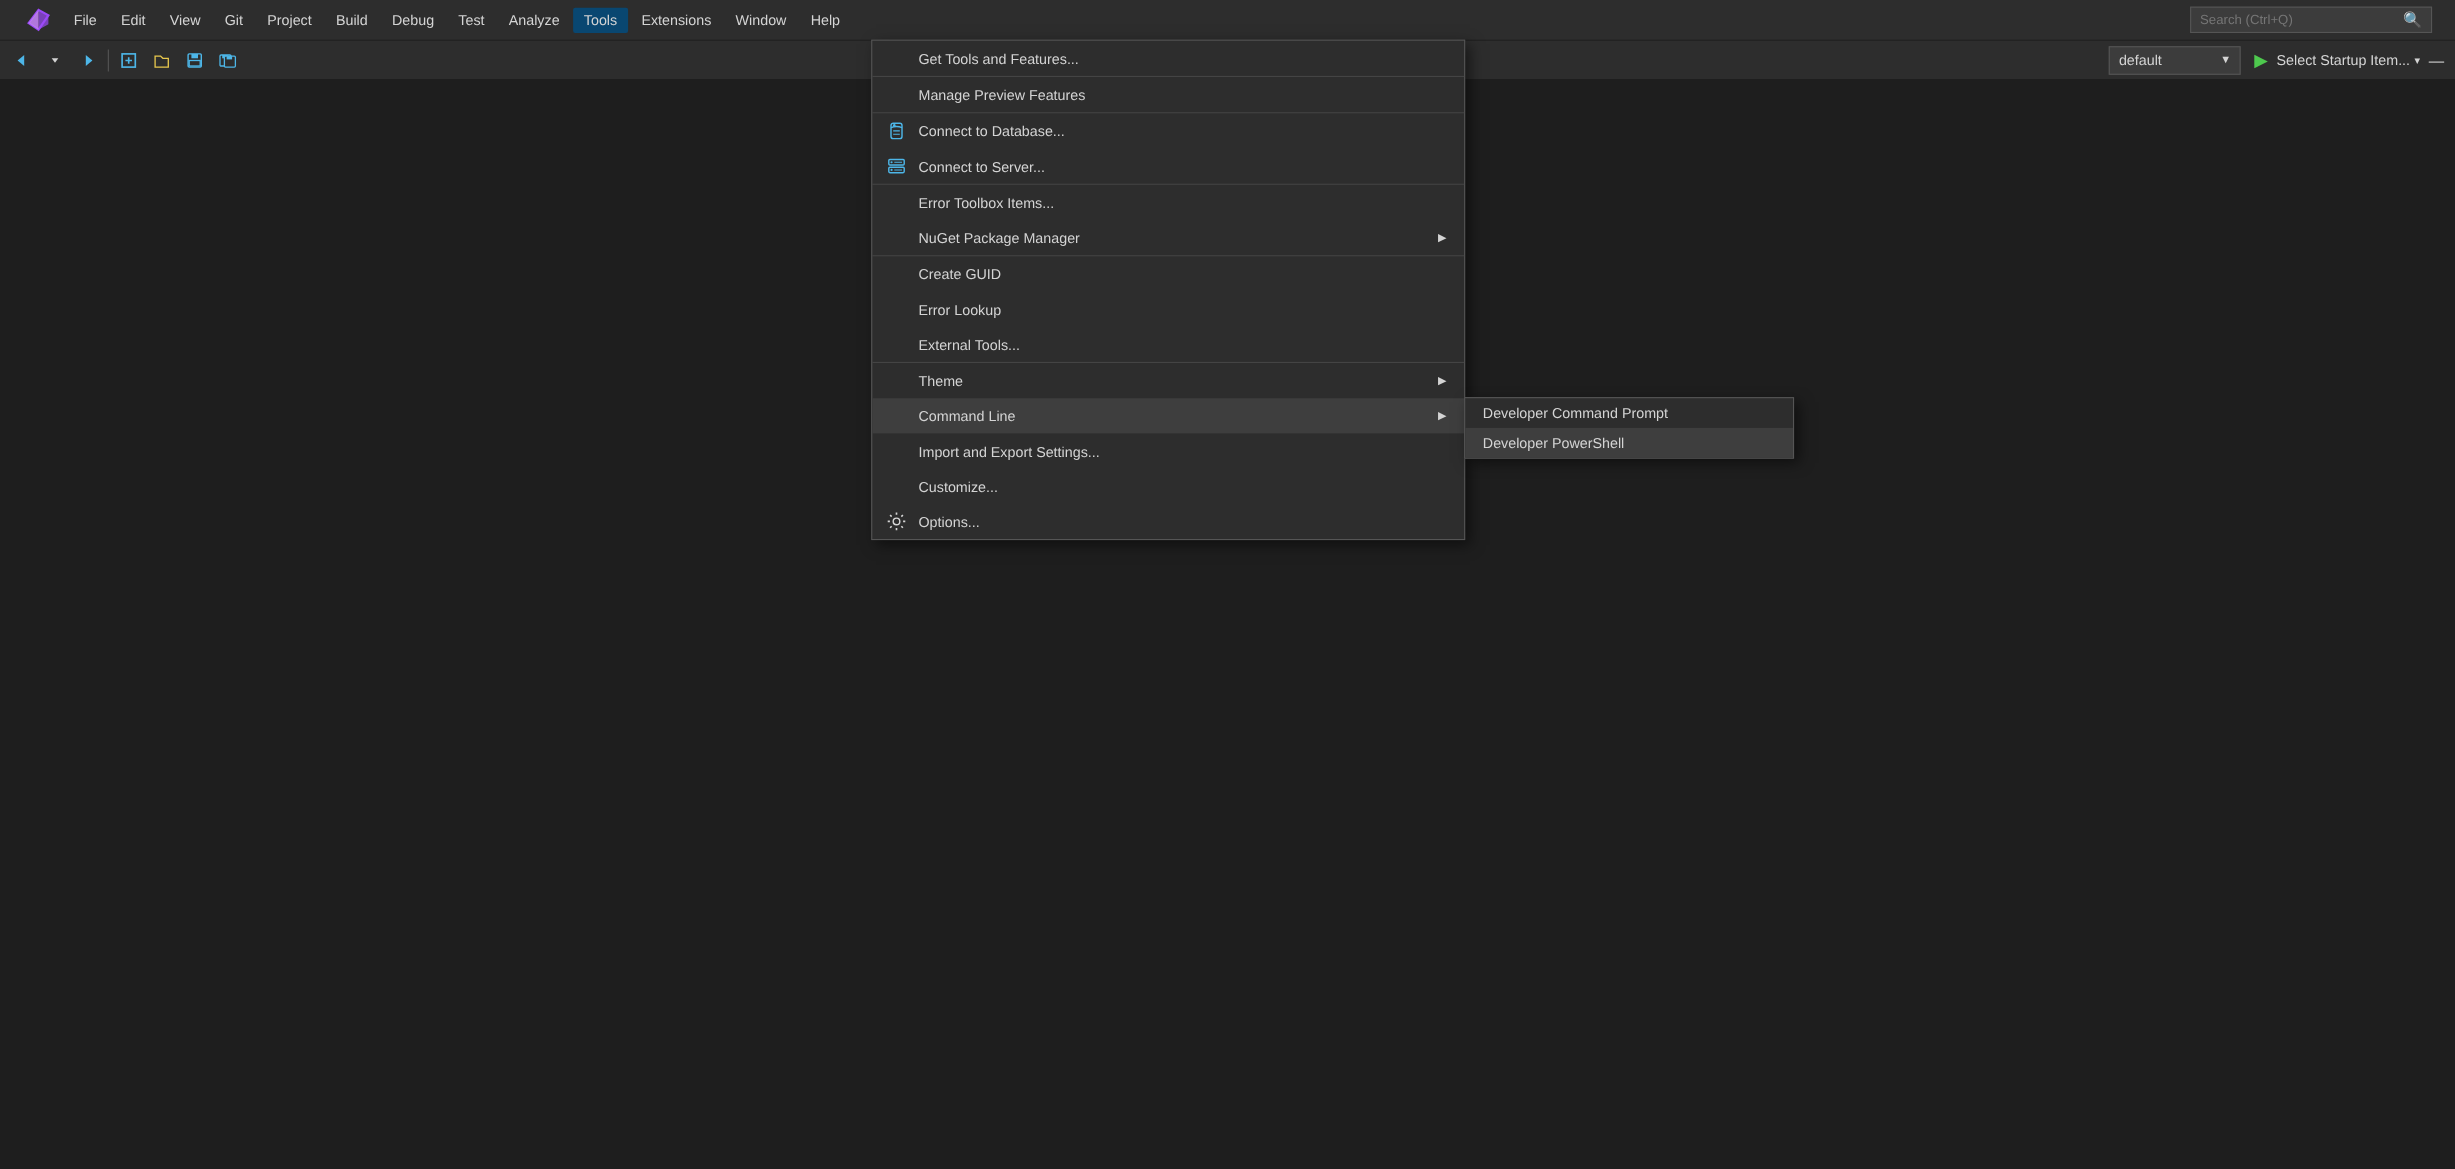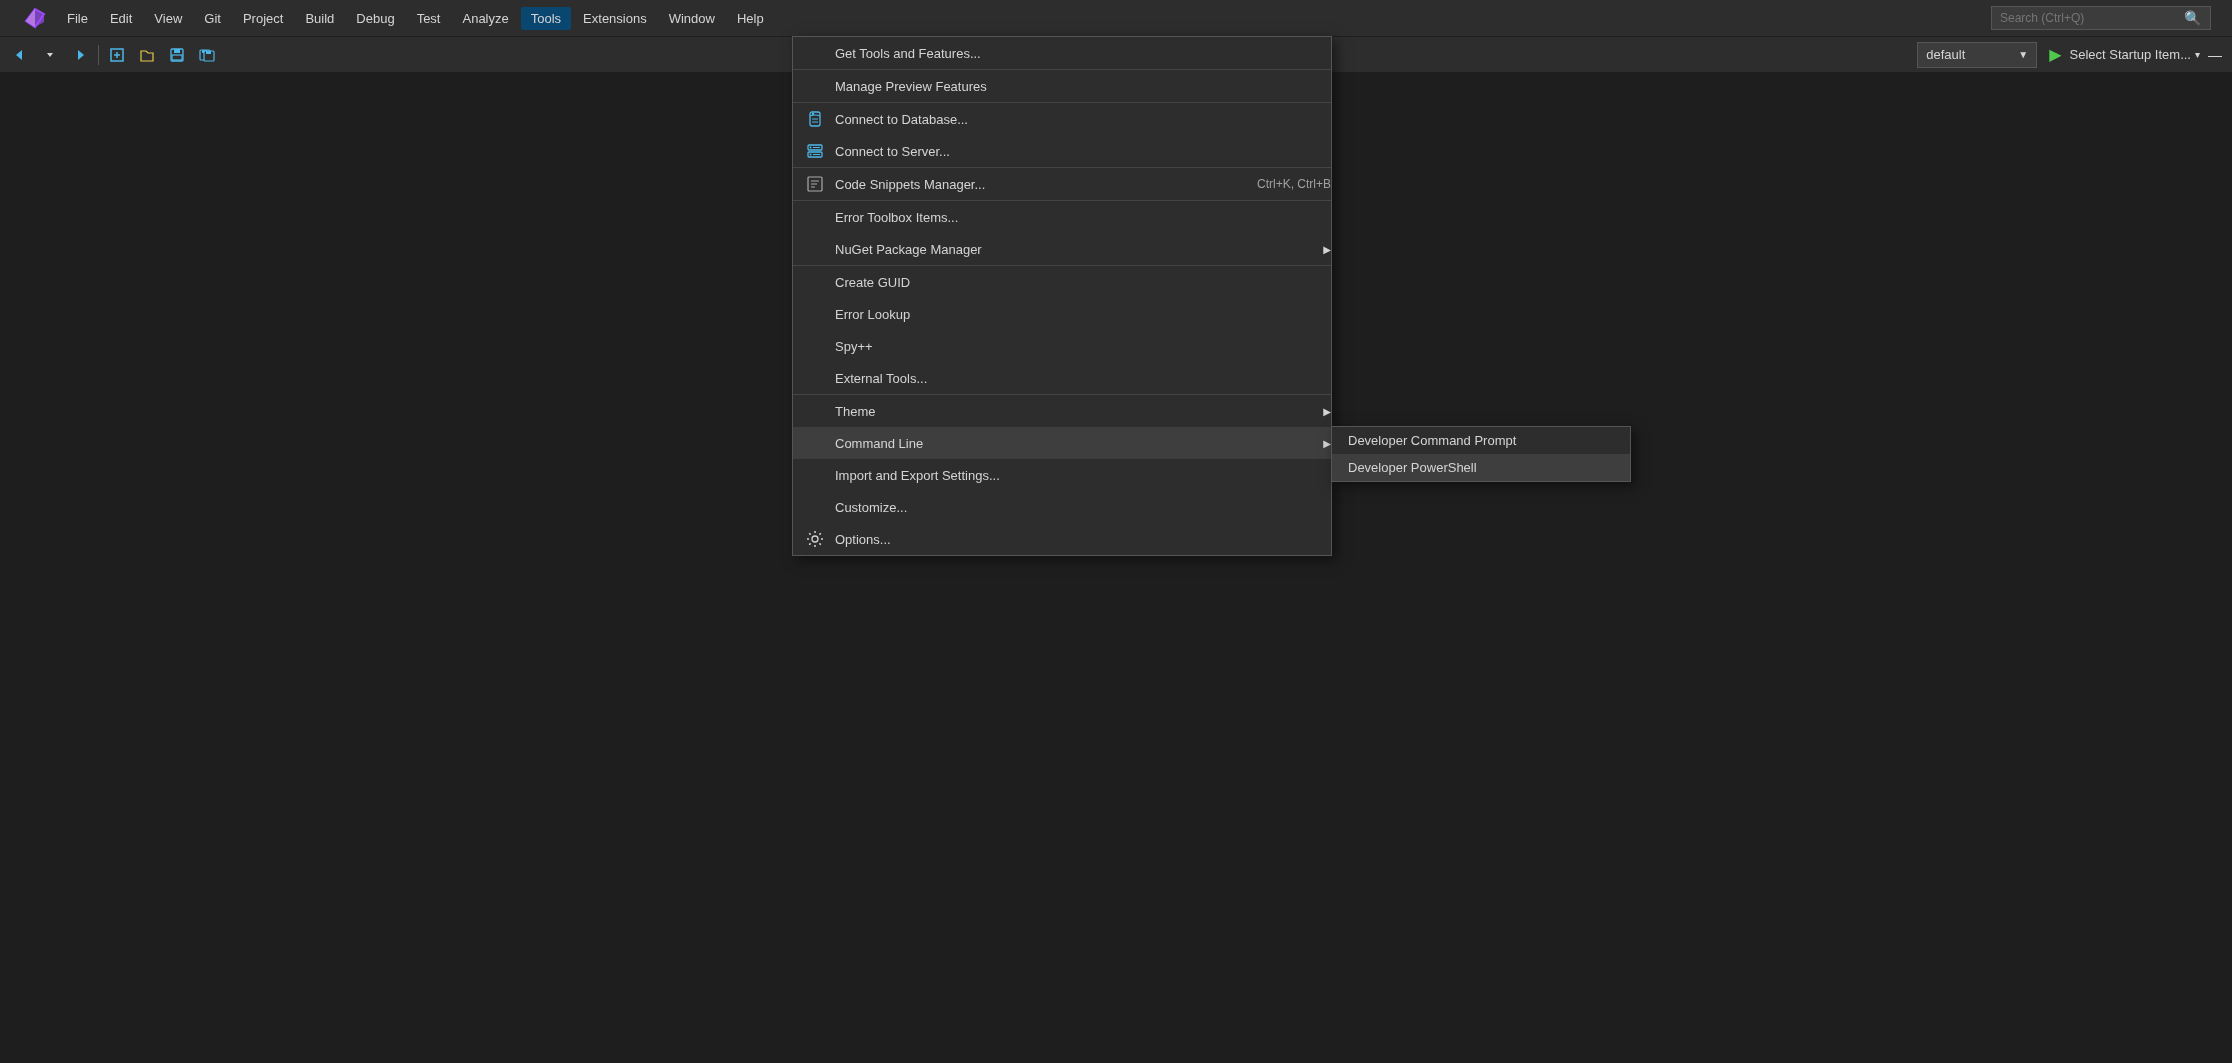--- a/index.html
+++ b/index.html
@@ -174,21 +174,21 @@
       left: 792px;
       background: #2d2d2d;
       border: 1px solid #555;
       min-width: 540px;
       z-index: 100;
       box-shadow: 4px 4px 12px rgba(0,0,0,0.5);
     }
     .dropdown-item {
       display: flex;
       align-items: center;
-      padding: 6px 0 6px 12px;
+      padding: 6px 16px 6px 12px;
       cursor: pointer;
       gap: 10px;
       color: #d4d4d4;
       font-size: 13px;
       position: relative;
     }
     .dropdown-item.highlighted {
       background: #3e3e3e;
     }
     .dropdown-item.separator-after {
@@ -368,32 +368,20 @@
         <rect x="2" y="10" width="14" height="5" rx="1" fill="none" stroke="#4db6e8" stroke-width="1.3"></rect>
         <circle cx="4.5" cy="5.5" r="1" fill="#4db6e8"></circle>
         <circle cx="4.5" cy="12.5" r="1" fill="#4db6e8"></circle>
         <line x1="7" y1="5.5" x2="14" y2="5.5" stroke="#4db6e8" stroke-width="1"></line>
         <line x1="7" y1="12.5" x2="14" y2="12.5" stroke="#4db6e8" stroke-width="1"></line>
       </svg>
     </div>
     <span class="item-label">Connect to Server...</span>
   </div>
 
-  <div class="dropdown-item separator-after">
-    <div class="icon-placeholder">
-      <svg width="18" height="18" viewBox="0 0 18 18">
-        <rect x="2" y="2" width="14" height="14" rx="1" fill="none" stroke="#aaa" stroke-width="1.2"></rect>
-        <line x1="5" y1="6" x2="13" y2="6" stroke="#aaa" stroke-width="1"></line>
-        <line x1="5" y1="9" x2="11" y2="9" stroke="#aaa" stroke-width="1"></line>
-        <line x1="5" y1="12" x2="9" y2="12" stroke="#aaa" stroke-width="1"></line>
-      </svg>
-    </div>
-    <span class="item-label">Code Snippets Manager...</span>
-    <span class="shortcut">Ctrl+K, Ctrl+B</span>
-  </div>
 
   <div class="dropdown-item">
     <div class="icon-placeholder"></div>
     <span class="item-label">Error Toolbox Items...</span>
   </div>
 
   <div class="dropdown-item separator-after">
     <div class="icon-placeholder"></div>
     <span class="item-label">NuGet Package Manager</span>
     <span class="arrow">▶</span>
@@ -402,24 +390,20 @@
   <div class="dropdown-item">
     <div class="icon-placeholder"></div>
     <span class="item-label">Create GUID</span>
   </div>
 
   <div class="dropdown-item">
     <div class="icon-placeholder"></div>
     <span class="item-label">Error Lookup</span>
   </div>
 
-  <div class="dropdown-item">
-    <div class="icon-placeholder"></div>
-    <span class="item-label">Spy++</span>
-  </div>
 
   <div class="dropdown-item separator-after">
     <div class="icon-placeholder"></div>
     <span class="item-label">External Tools...</span>
   </div>
 
   <div class="dropdown-item">
     <div class="icon-placeholder"></div>
     <span class="item-label">Theme</span>
     <span class="arrow">▶</span>

